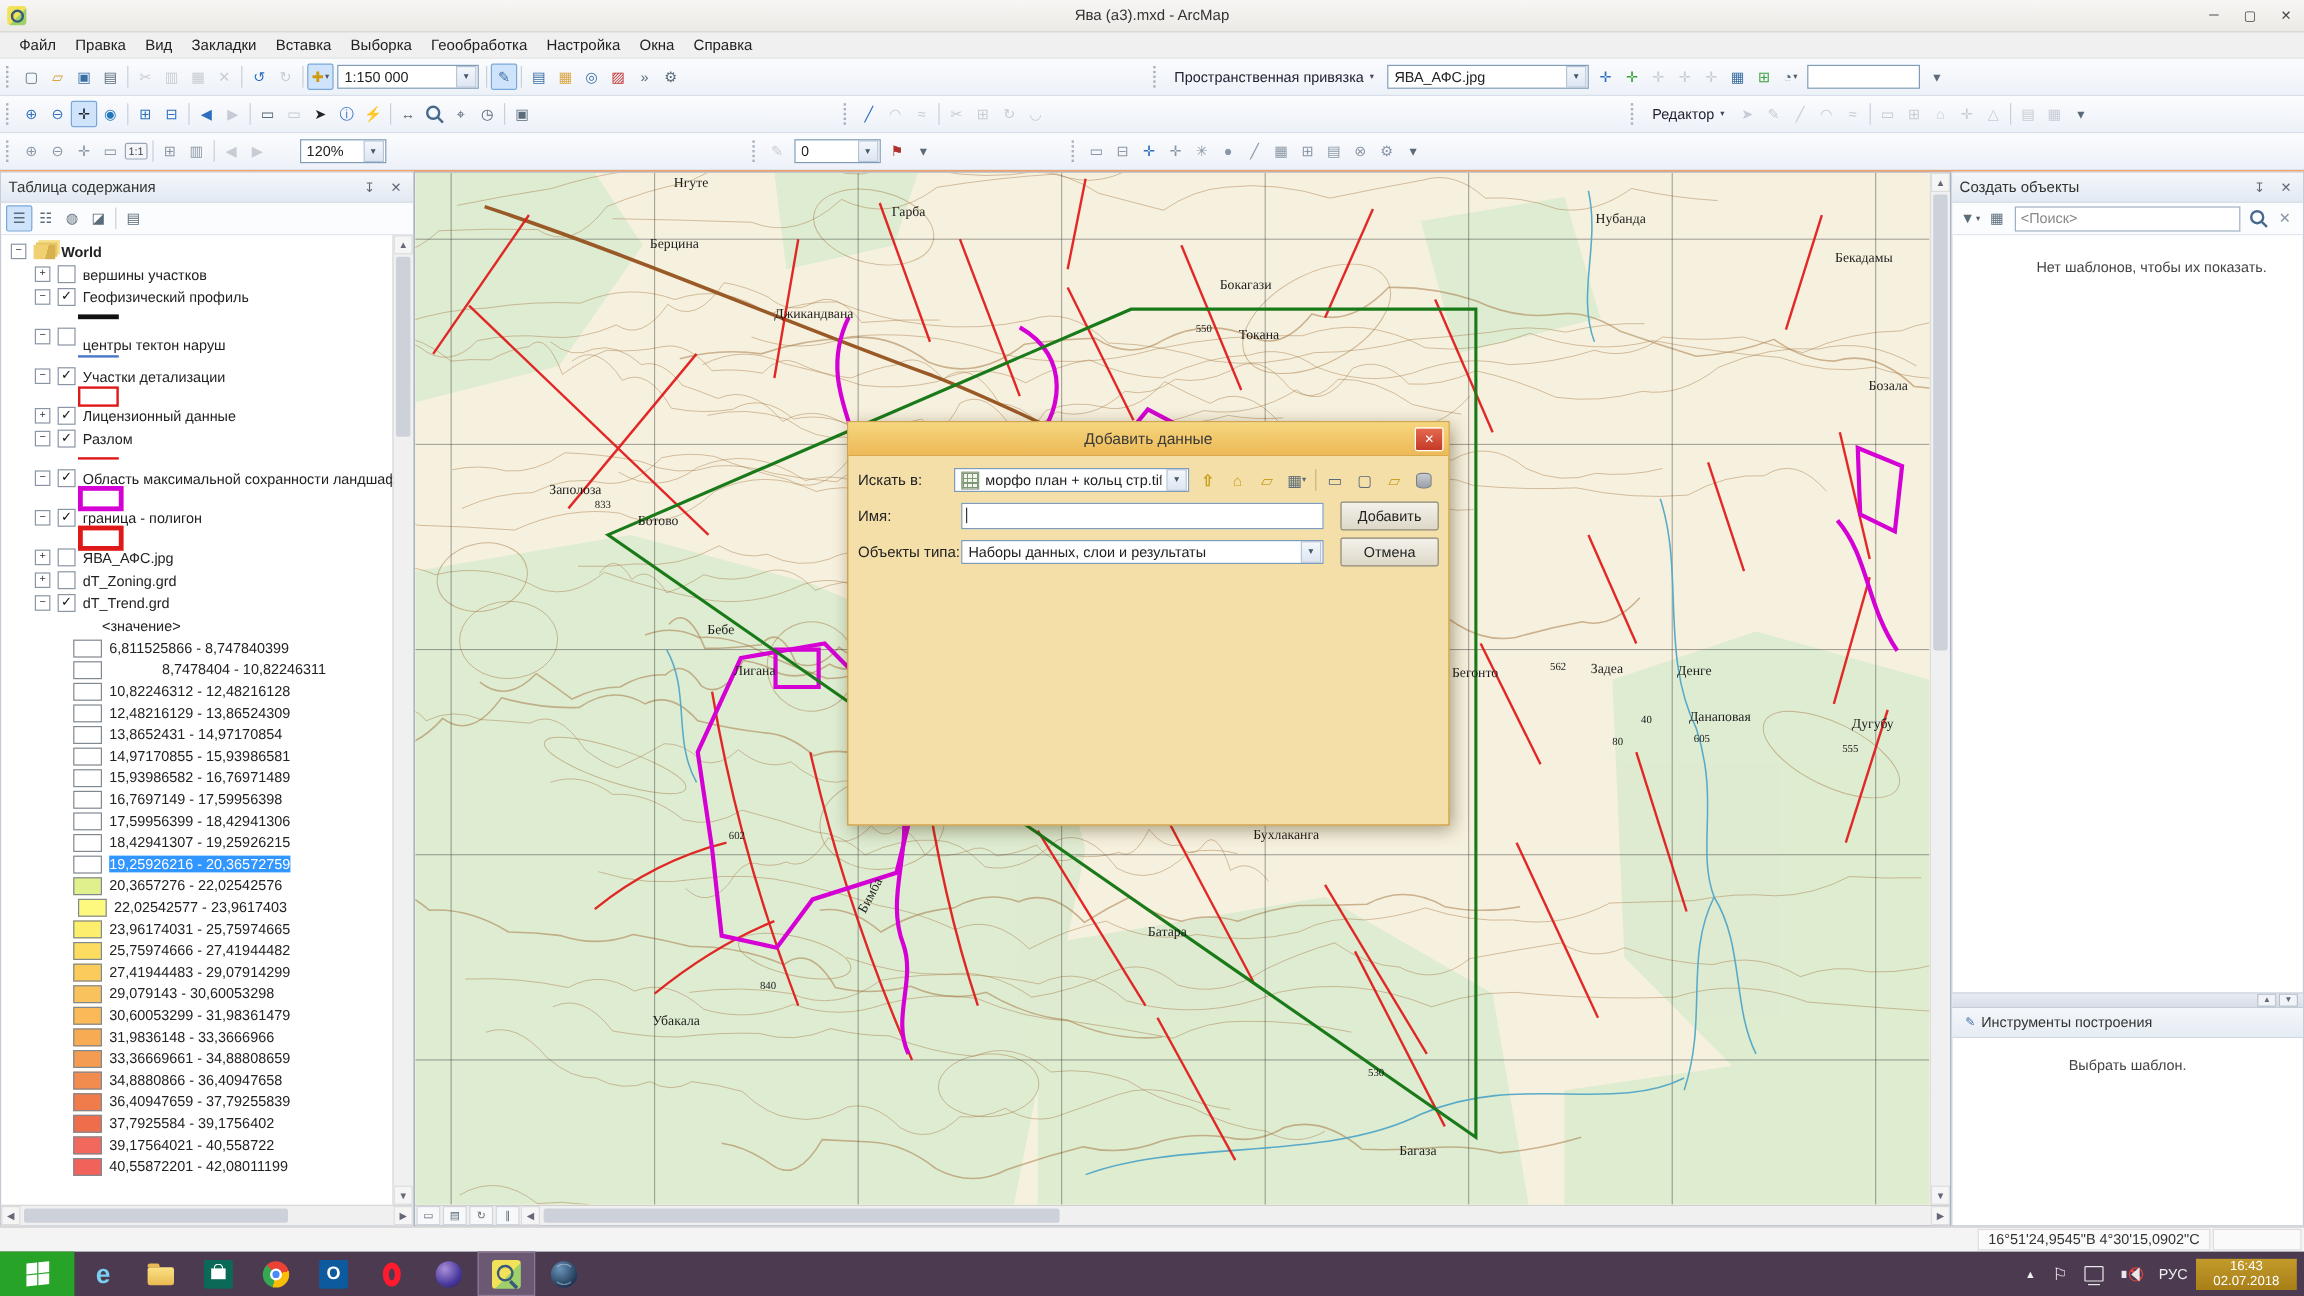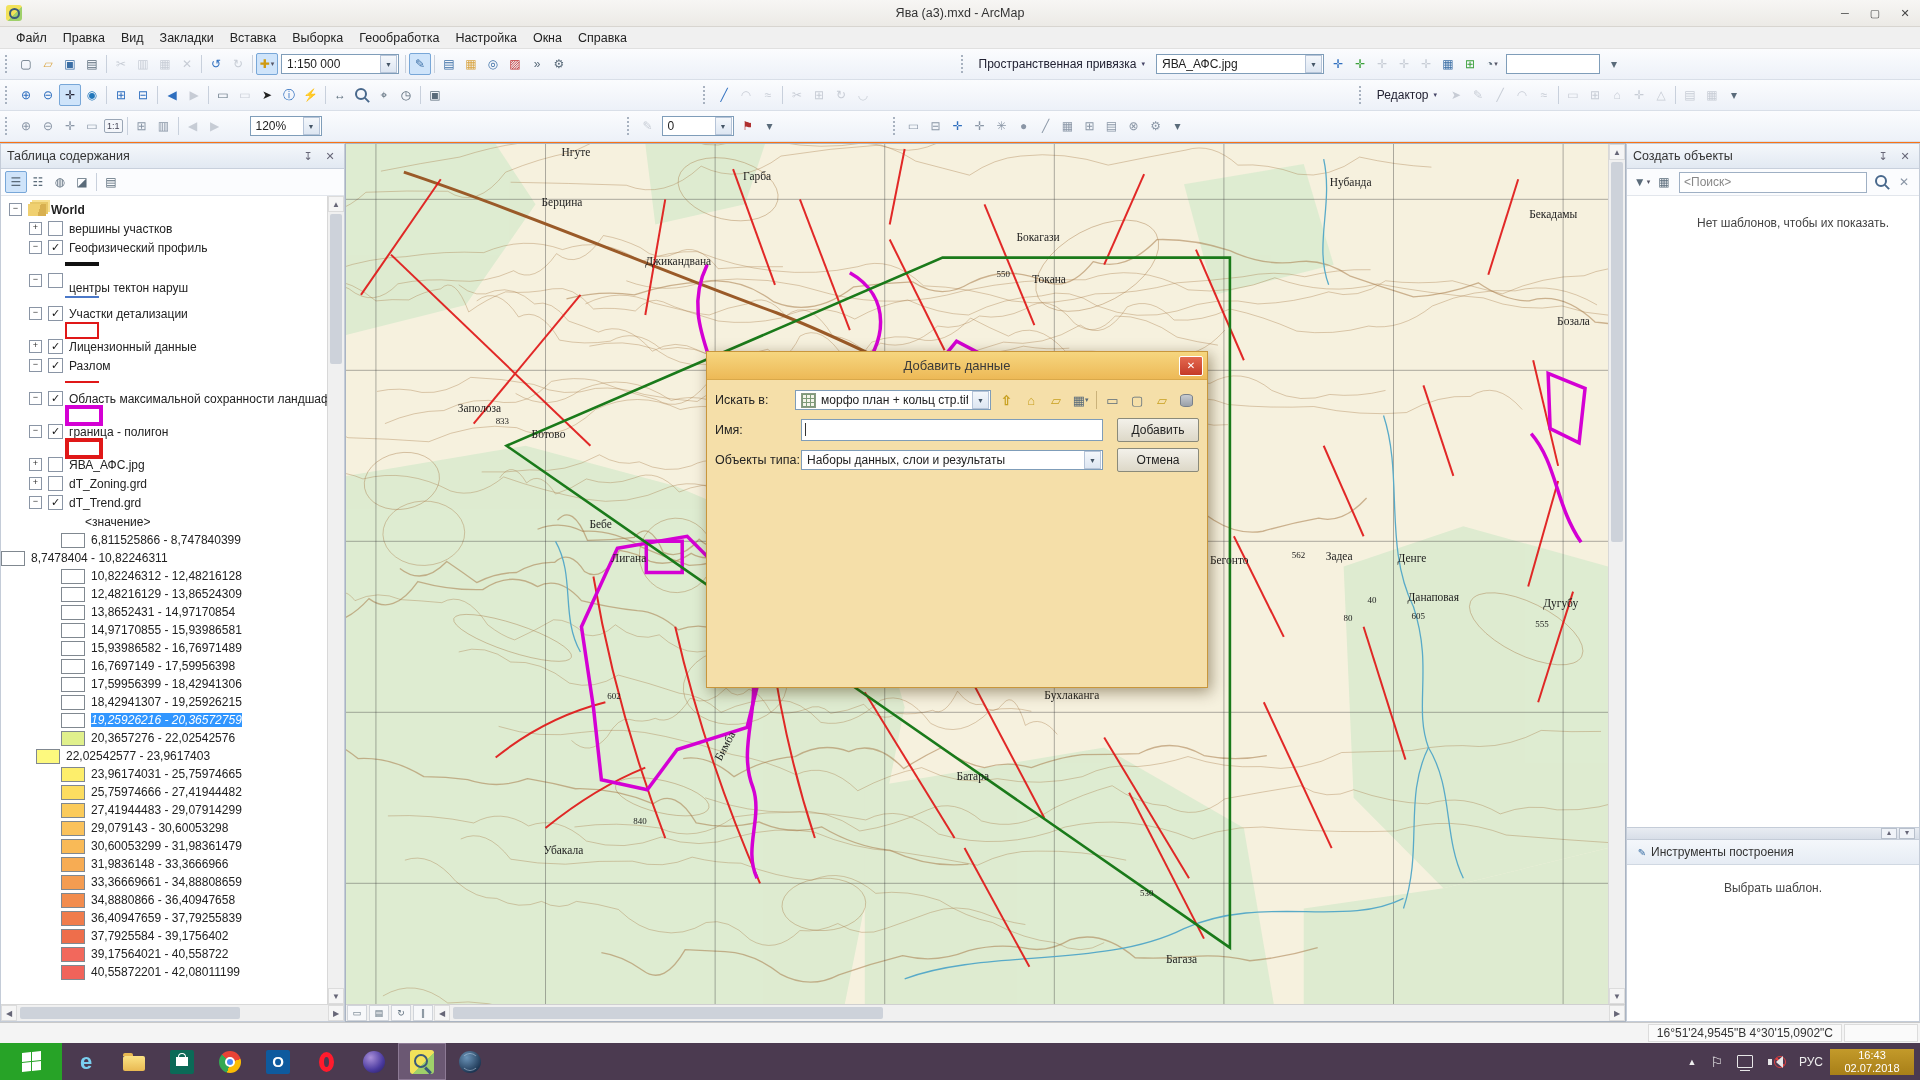--- a/index.html
+++ b/index.html
@@ -62,21 +62,21 @@
     text-align:center;color:#333;margin-right:6px;flex:0 0 auto;}
   .trow .cb{width:13px;height:13px;border:1px solid #8a95a5;background:#fff;font-size:11px;line-height:12px;
     text-align:center;color:#111;margin-right:6px;flex:0 0 auto;}
   .lyr-ico{width:18px;height:12px;margin-right:5px;background:
     linear-gradient(105deg,#f0d070 0 60%,#d8b050 60%);box-shadow:2px -2px 0 #e8c868,4px -4px 0 #f8e090;flex:0 0 auto;}
   .sym-row{height:14px;display:flex;align-items:center;}
   .sym-line{width:34px;height:0;border-top-style:solid;}
   .sym-rect{width:30px;height:13px;background:#fff;}
   .cls-row{height:18px;display:flex;align-items:center;}
   .swatch{width:22px;height:13px;border:1px solid #808890;margin-right:6px;flex:0 0 auto;}
-  .cls-lab.sel{background:#3196ff;color:#fff;font-style:italic;}
+  .cls-lab.sel{background:#3196ff;color:#fff;}
   .vscroll{width:16px;background:#f0f0f0;border-left:1px solid #d8d8d8;display:flex;flex-direction:column;flex:0 0 auto;}
   .vscroll .sb-btn,.hscroll .sb-btn{height:16px;width:16px;background:#f5f5f5;border:1px solid #dcdcdc;
     color:#667;font-size:8px;display:flex;align-items:center;justify-content:center;box-sizing:border-box;flex:0 0 auto;}
   .vscroll .thumb{margin:2px 2px;height:150px;background:#cdd2da;border-radius:2px;}
   .hscroll{height:16px;background:#f0f0f0;border-top:1px solid #d8d8d8;display:flex;align-items:center;flex:0 0 auto;}
   .hscroll .thumb{width:220px;height:12px;background:#cdd2da;border-radius:2px;margin:0 3px;}
   
   .map-wrap{flex:1;display:flex;flex-direction:column;min-width:0;border:1px solid #aab4c2;box-sizing:border-box;}
   .map-main{flex:1;display:flex;min-height:0;}
   .map-canvas{flex:1;position:relative;background:#f6f1de;overflow:hidden;}
@@ -623,21 +623,21 @@
             <div class="trow" style="padding-left: 28px;">
               <span class="ex">−</span>
               <span class="cb">✓</span>
               <span style="overflow: hidden; text-overflow: clip;">dT_Trend.grd</span>
             </div>
             <div class="trow" style="padding-left: 84px;">&lt;значение&gt;</div>
             <div class="cls-row" style="padding-left: 60px;">
               <span class="swatch" style="background: rgb(255, 255, 255);"></span>
               <span class="cls-lab">6,811525866 - 8,747840399</span>
             </div>
-            <div class="cls-row" style="">
+            <div class="cls-row" style="padding-left: 60px; gap: 44px;">
               <span class="swatch" style="background: rgb(255, 255, 255);"></span>
               <span class="cls-lab">8,7478404 - 10,82246311</span>
             </div>
             <div class="cls-row" style="padding-left: 60px;">
               <span class="swatch" style="background: rgb(255, 255, 255);"></span>
               <span class="cls-lab">10,82246312 - 12,48216128</span>
             </div>
             <div class="cls-row" style="padding-left: 60px;">
               <span class="swatch" style="background: rgb(255, 255, 255);"></span>
               <span class="cls-lab">12,48216129 - 13,86524309</span>
@@ -667,21 +667,21 @@
               <span class="cls-lab">18,42941307 - 19,25926215</span>
             </div>
             <div class="cls-row" style="padding-left: 60px;">
               <span class="swatch" style="background: rgb(255, 255, 255);"></span>
               <span class="cls-lab sel">19,25926216 - 20,36572759</span>
             </div>
             <div class="cls-row" style="padding-left: 60px;">
               <span class="swatch" style="background: rgb(224, 240, 140);"></span>
               <span class="cls-lab">20,3657276 - 22,02542576</span>
             </div>
-            <div class="cls-row" style="padding-left: 35px;">
+            <div class="cls-row" style="padding-left: 64px;">
               <span class="swatch" style="background: rgb(253, 249, 126);"></span>
               <span class="cls-lab">22,02542577 - 23,9617403</span>
             </div>
             <div class="cls-row" style="padding-left: 60px;">
               <span class="swatch" style="background: rgb(253, 238, 107);"></span>
               <span class="cls-lab">23,96174031 - 25,75974665</span>
             </div>
             <div class="cls-row" style="padding-left: 60px;">
               <span class="swatch" style="background: rgb(252, 221, 96);"></span>
               <span class="cls-lab">25,75974666 - 27,41944482</span>

